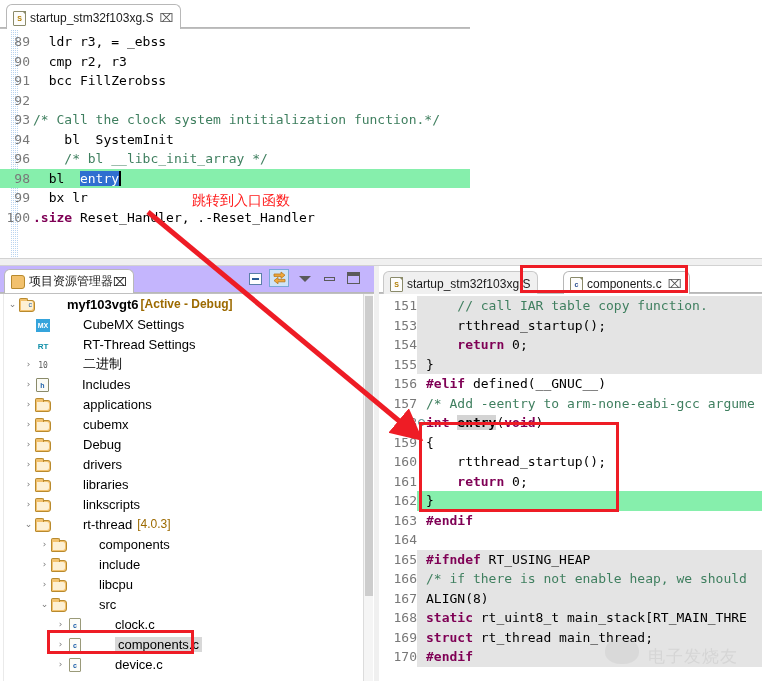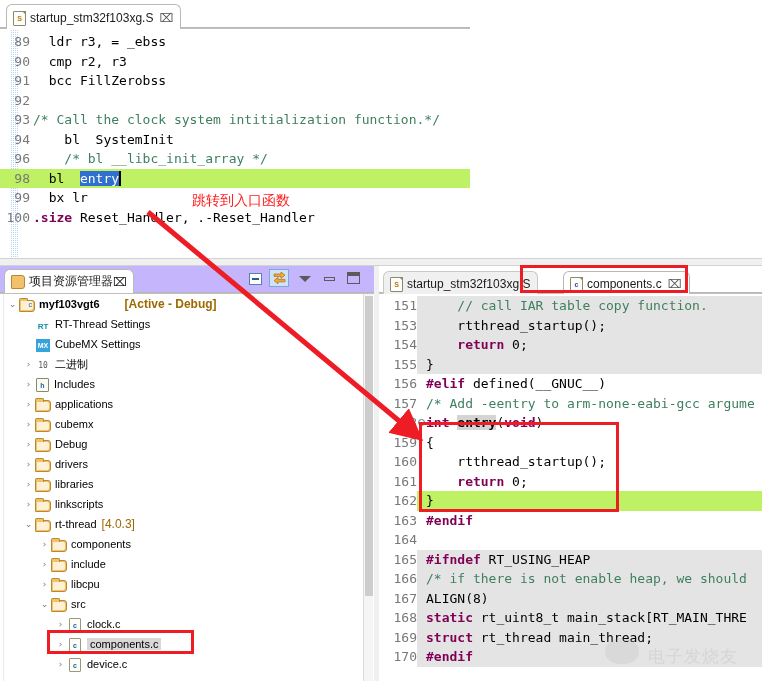--- a/index.html
+++ b/index.html
@@ -55,21 +55,21 @@
   .codetext {
     position: absolute; top: 0;
     font-family: "DejaVu Sans Mono", monospace; font-size: 13px; line-height: 19.5px;
     color: #000000;
   }
   .kw   { color: #7f0055; font-weight: bold; }
   .cmt  { color: #3f7f5f; }
   .pp   { color: #7f0055; font-weight: bold; }
   .sel  { background: #2f6fd0; color: #ffffff; }
   .occ  { background: #d4d4d4; }
-  .rowhl { background: #bef264; }
+  .rowhl { background: #86efac; }
   .rowgrey { background: #e4e4e4; }
 
   
   .gutter-stripe {
     position: absolute; width: 9px;
     background-color: #b9d4f0;
     background-image:
       repeating-linear-gradient(0deg, #ffffff 0 1px, transparent 1px 2px),
       repeating-linear-gradient(90deg, #ffffff 0 1px, transparent 1px 2px);
   }
@@ -93,23 +93,23 @@
 
   .tree { position: absolute; overflow: hidden; }
   .trow {
     position: relative; height: 20px; display: flex; align-items: center;
     font-size: 12.5px; color: #000; white-space: nowrap;
   }
   .twist {
     width: 13px; text-align: center; color: #777; font-size: 9px;
     flex: 0 0 13px; font-family: "DejaVu Sans", sans-serif;
   }
-  .tlabel { font-size: 11px; color: #000; }
+  .tlabel { font-size: 13px; color: #000; margin-left: 28px; }
   .tlabel.b { font-weight: bold; }
-  .tag-active { color: #9c6a00; font-weight: bold; font-size: 12px; margin-left: 25px; }
+  .tag-active { color: #9c6a00; font-weight: bold; font-size: 12px; margin-left: 2px; }
   .tag-ver { color: #9c6a00; font-size: 12px; margin-left: 5px; }
   .sel-grey { background: #d8d8d8; padding: 0 3px; }
 
   
   .ic { width: 16px; height: 16px; margin-right: 4px; flex: 0 0 16px; position: relative; }
   .ic-folder, .ic-projfolder {
     background: #f2c16d; border: 1px solid #b88a2e; border-radius: 1px 3px 3px 1px;
     height: 12px; margin-top: 3px; width: 15px;
   }
   .ic-folder:before, .ic-projfolder:before {
@@ -248,27 +248,27 @@
 
   <div class="tree" style="left:0; top:294px; width:363px; height:387px; background:#ffffff;">
       <div class="trow" style="padding-left: 6px;">
         <span class="twist">⌄</span>
         <span class="ic ic-projfolder"></span>
         <span class="tlabel b">myf103vgt6</span>
         <span class="tag-active">[Active - Debug]</span>
       </div>
       <div class="trow" style="padding-left: 22px;">
         <span class="twist"></span>
+        <span class="ic-mx">MX</span>
+        <span class="tlabel">CubeMX Settings</span>
+      </div>
+      <div class="trow" style="padding-left: 22px;">
+        <span class="twist"></span>
         <span class="ic ic-rt">RT</span>
         <span class="tlabel">RT-Thread Settings</span>
-      </div>
-      <div class="trow" style="padding-left: 22px;">
-        <span class="twist"></span>
-        <span class="ic-mx">MX</span>
-        <span class="tlabel">CubeMX Settings</span>
       </div>
       <div class="trow" style="padding-left: 22px;">
         <span class="twist">›</span>
         <span class="ic ic-bin">10</span>
         <span class="tlabel">二进制</span>
       </div>
       <div class="trow" style="padding-left: 22px;">
         <span class="twist">›</span>
         <span class="ic-incl">h</span>
         <span class="tlabel">Includes</span>

